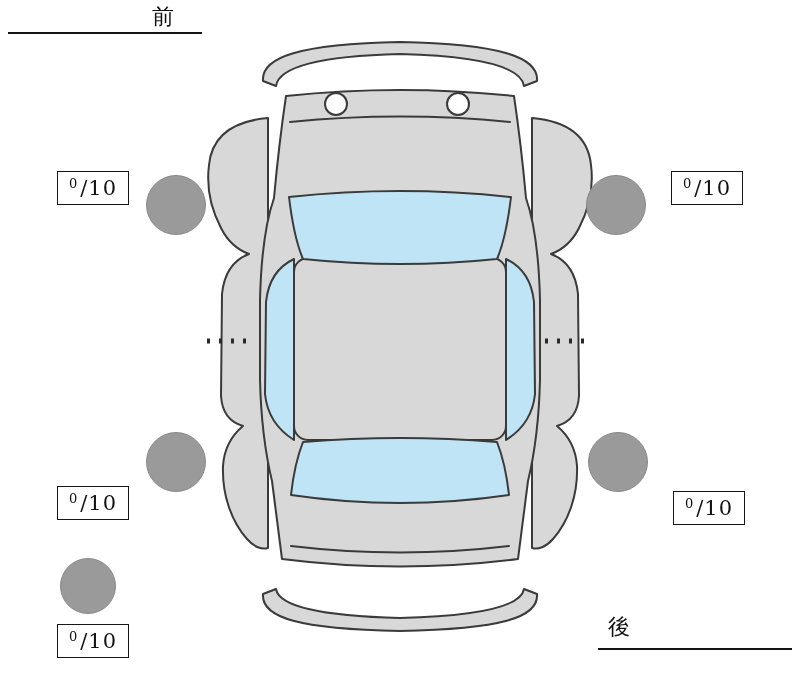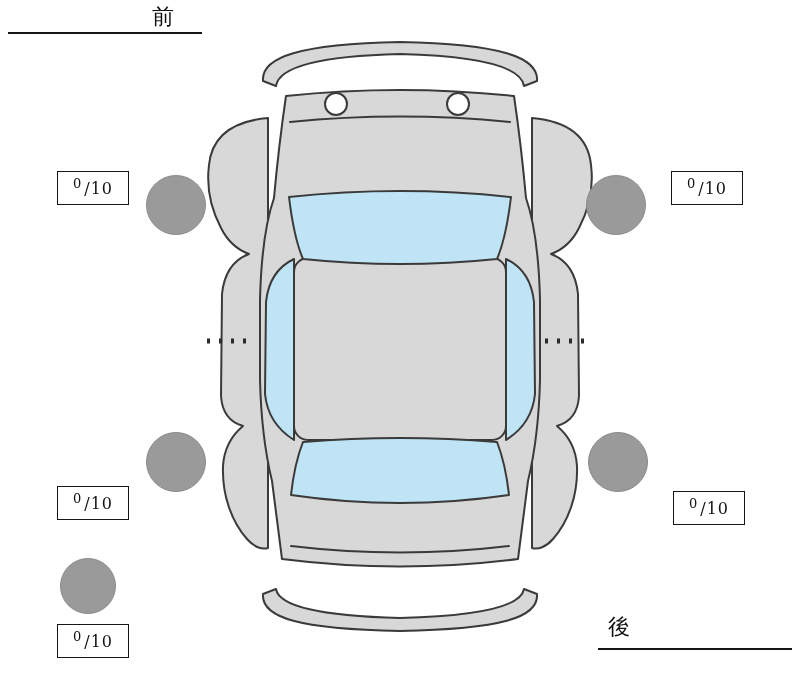--- a/index.html
+++ b/index.html
@@ -17,21 +17,21 @@
   
   .tire{position:absolute;width:60px;height:60px;border-radius:50%;
         background:#9a9a9a;border:1px solid #8a8a8a;box-sizing:border-box;}
   .tire.spare{width:56px;height:56px;}
   
   .score-box{position:absolute;width:72px;height:34px;background:#ffffff;
              border:1px solid #161616;box-sizing:border-box;
              display:flex;align-items:center;justify-content:center;
              font-family:"DejaVu Serif",serif;color:#111;}
   .score-val{font-size:13px;transform:translateY(-5px);margin-right:3px;}
-  .score-max{font-size:16px;letter-spacing:1px;}
+  .score-max{font-size:21px;letter-spacing:1px;}
 </style>
 </head>
 <body>
 
 <div class="page">
 
   <span class="orient-label" style="left:152px;top:6px;">前</span>
   <div class="rule" style="left:8px;top:32px;width:194px;"></div>
 
   <span class="orient-label" style="left:608px;top:616px;">後</span>

